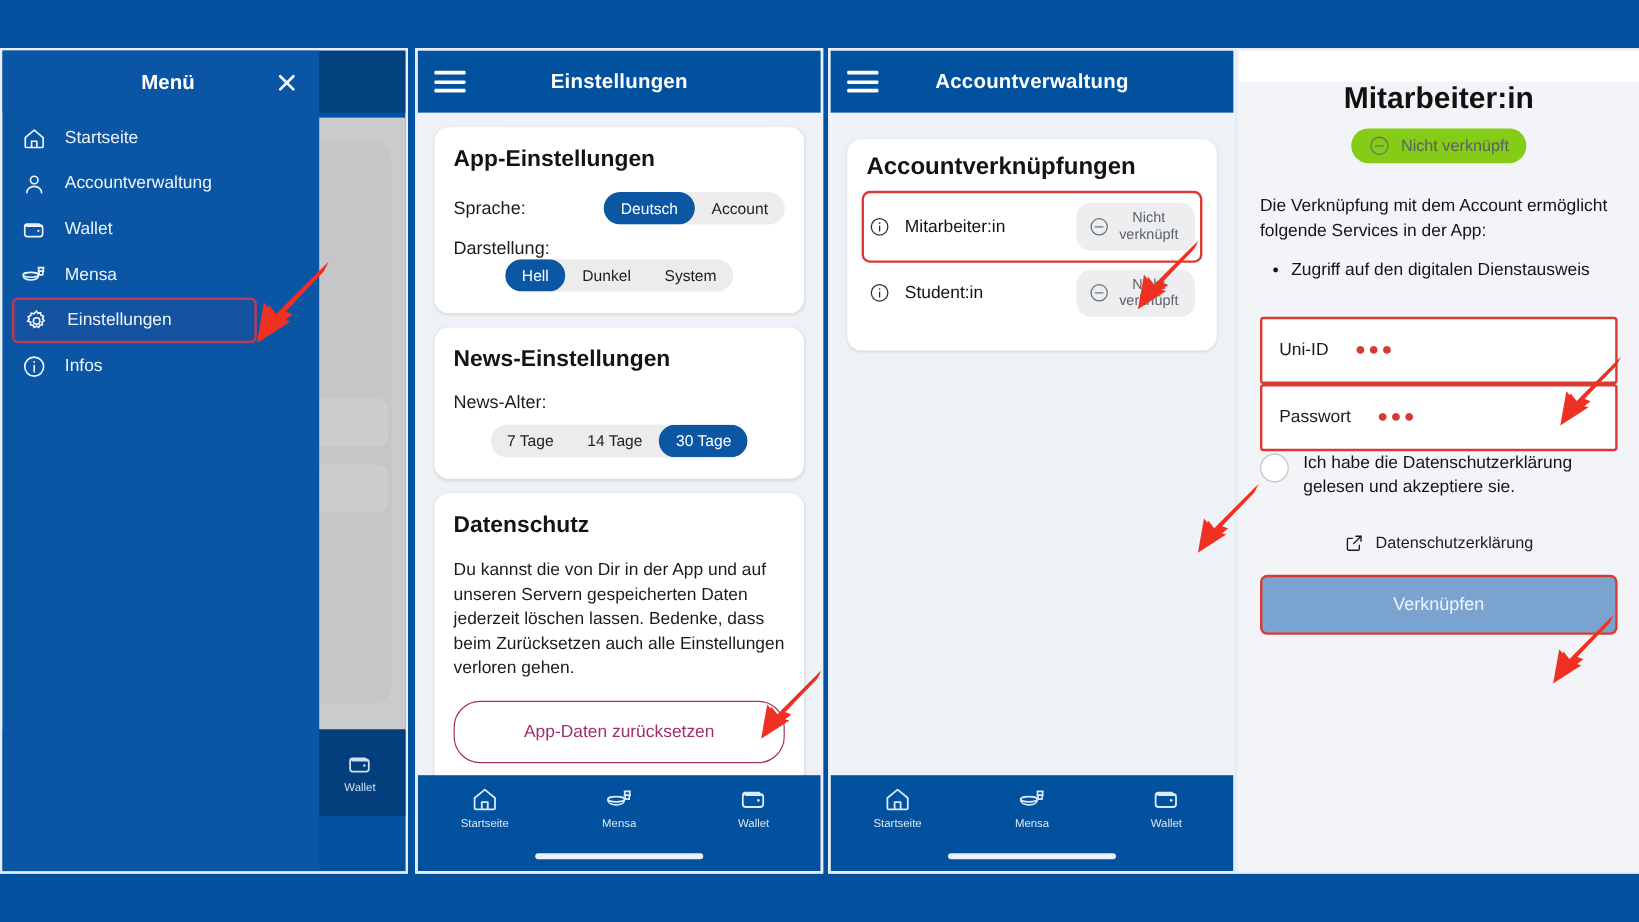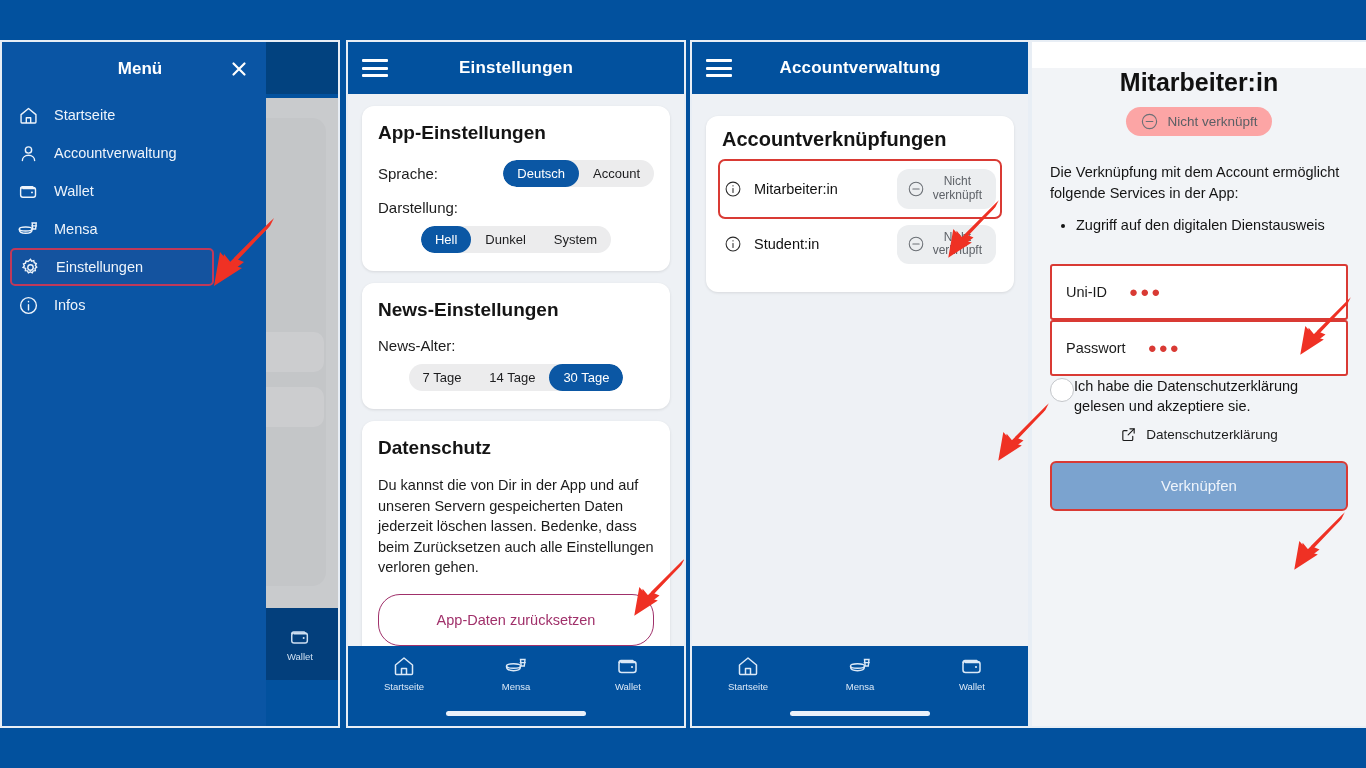--- a/index.html
+++ b/index.html
@@ -131,34 +131,34 @@
     margin-left:auto;background:#eceef0;border-radius:12px;
     display:flex;align-items:center;gap:8px;padding:6px 14px 6px 10px;
   }
   .chip .ctxt{font-size:12px;line-height:1.15;color:#5e6268;text-align:center;}
   .hlbox{outline:2.5px solid #d93a34;outline-offset:2px;border-radius:3px;}
 
   
   .p4{background:#f2f4f7;height:100%;position:relative;padding:0 18px;box-sizing:border-box;}
   .p4 h1{margin:26px 0 10px 0;text-align:center;font-size:25px;font-weight:bold;color:#111;}
   .statuspill{
-    margin:0 auto 26px auto;background:#fca5a5;border-radius:15px;
+    margin:0 auto 26px auto;background:#84cc16;border-radius:15px;
     display:flex;align-items:center;gap:8px;padding:5px 14px;width:max-content;
   }
   .statuspill .s{font-size:13.5px;color:#5b5f65;}
   .p4 p.lead{font-size:14.5px;line-height:1.42;color:#141414;margin:0 0 12px 0;}
   .p4 ul{margin:0 0 28px 0;padding-left:26px;}
   .p4 li{font-size:14.5px;line-height:1.42;color:#141414;}
   .field{
     background:#fff;border:2.5px solid #d93a34;border-radius:3px;
     height:44px;display:flex;align-items:center;gap:22px;padding:4px 14px;
   }
   .field .fl{font-size:14.5px;color:#1b1b1b;}
   .field .dots{color:#d93a34;font-size:15px;letter-spacing:2px;}
-  .checkrow{display:flex;align-items:flex-start;margin-bottom:10px;}
+  .checkrow{display:flex;align-items:flex-start;gap:12px;margin-bottom:28px;}
   .cbox{width:22px;height:22px;border-radius:50%;border:1.5px solid #c3c6ca;background:#fff;flex:0 0 auto;margin-top:2px;}
   .checkrow .ct{font-size:14.5px;line-height:1.38;color:#141414;}
   .dslink{display:flex;align-items:center;justify-content:center;gap:9px;margin-bottom:18px;}
   .dslink .dst{font-size:13.5px;color:#1b1b1b;font-weight:500;}
   .primarybtn{
     background:#7ba3cf;color:#eef4fb;border:2.5px solid #d93a34;border-radius:6px;
     height:46px;display:flex;align-items:center;justify-content:center;font-size:15px;
   }
 
   
@@ -288,21 +288,21 @@
         <h2>App-Einstellungen</h2>
         <div class="row">
           <span class="lab">Sprache:</span>
           <span class="segwrap" style="flex:1;">
             <span class="seg">
               <span class="opt on">Deutsch</span>
               <span class="opt">Account</span>
             </span>
           </span>
         </div>
-        <div class="lab" style="margin-bottom:10px;">Darstellung:</div>
+        <div class="lab" style="">Darstellung:</div>
         <div class="segwrap center">
           <span class="seg">
             <span class="opt on">Hell</span>
             <span class="opt">Dunkel</span>
             <span class="opt">System</span>
           </span>
         </div>
       </div>
 
       <div class="card">

